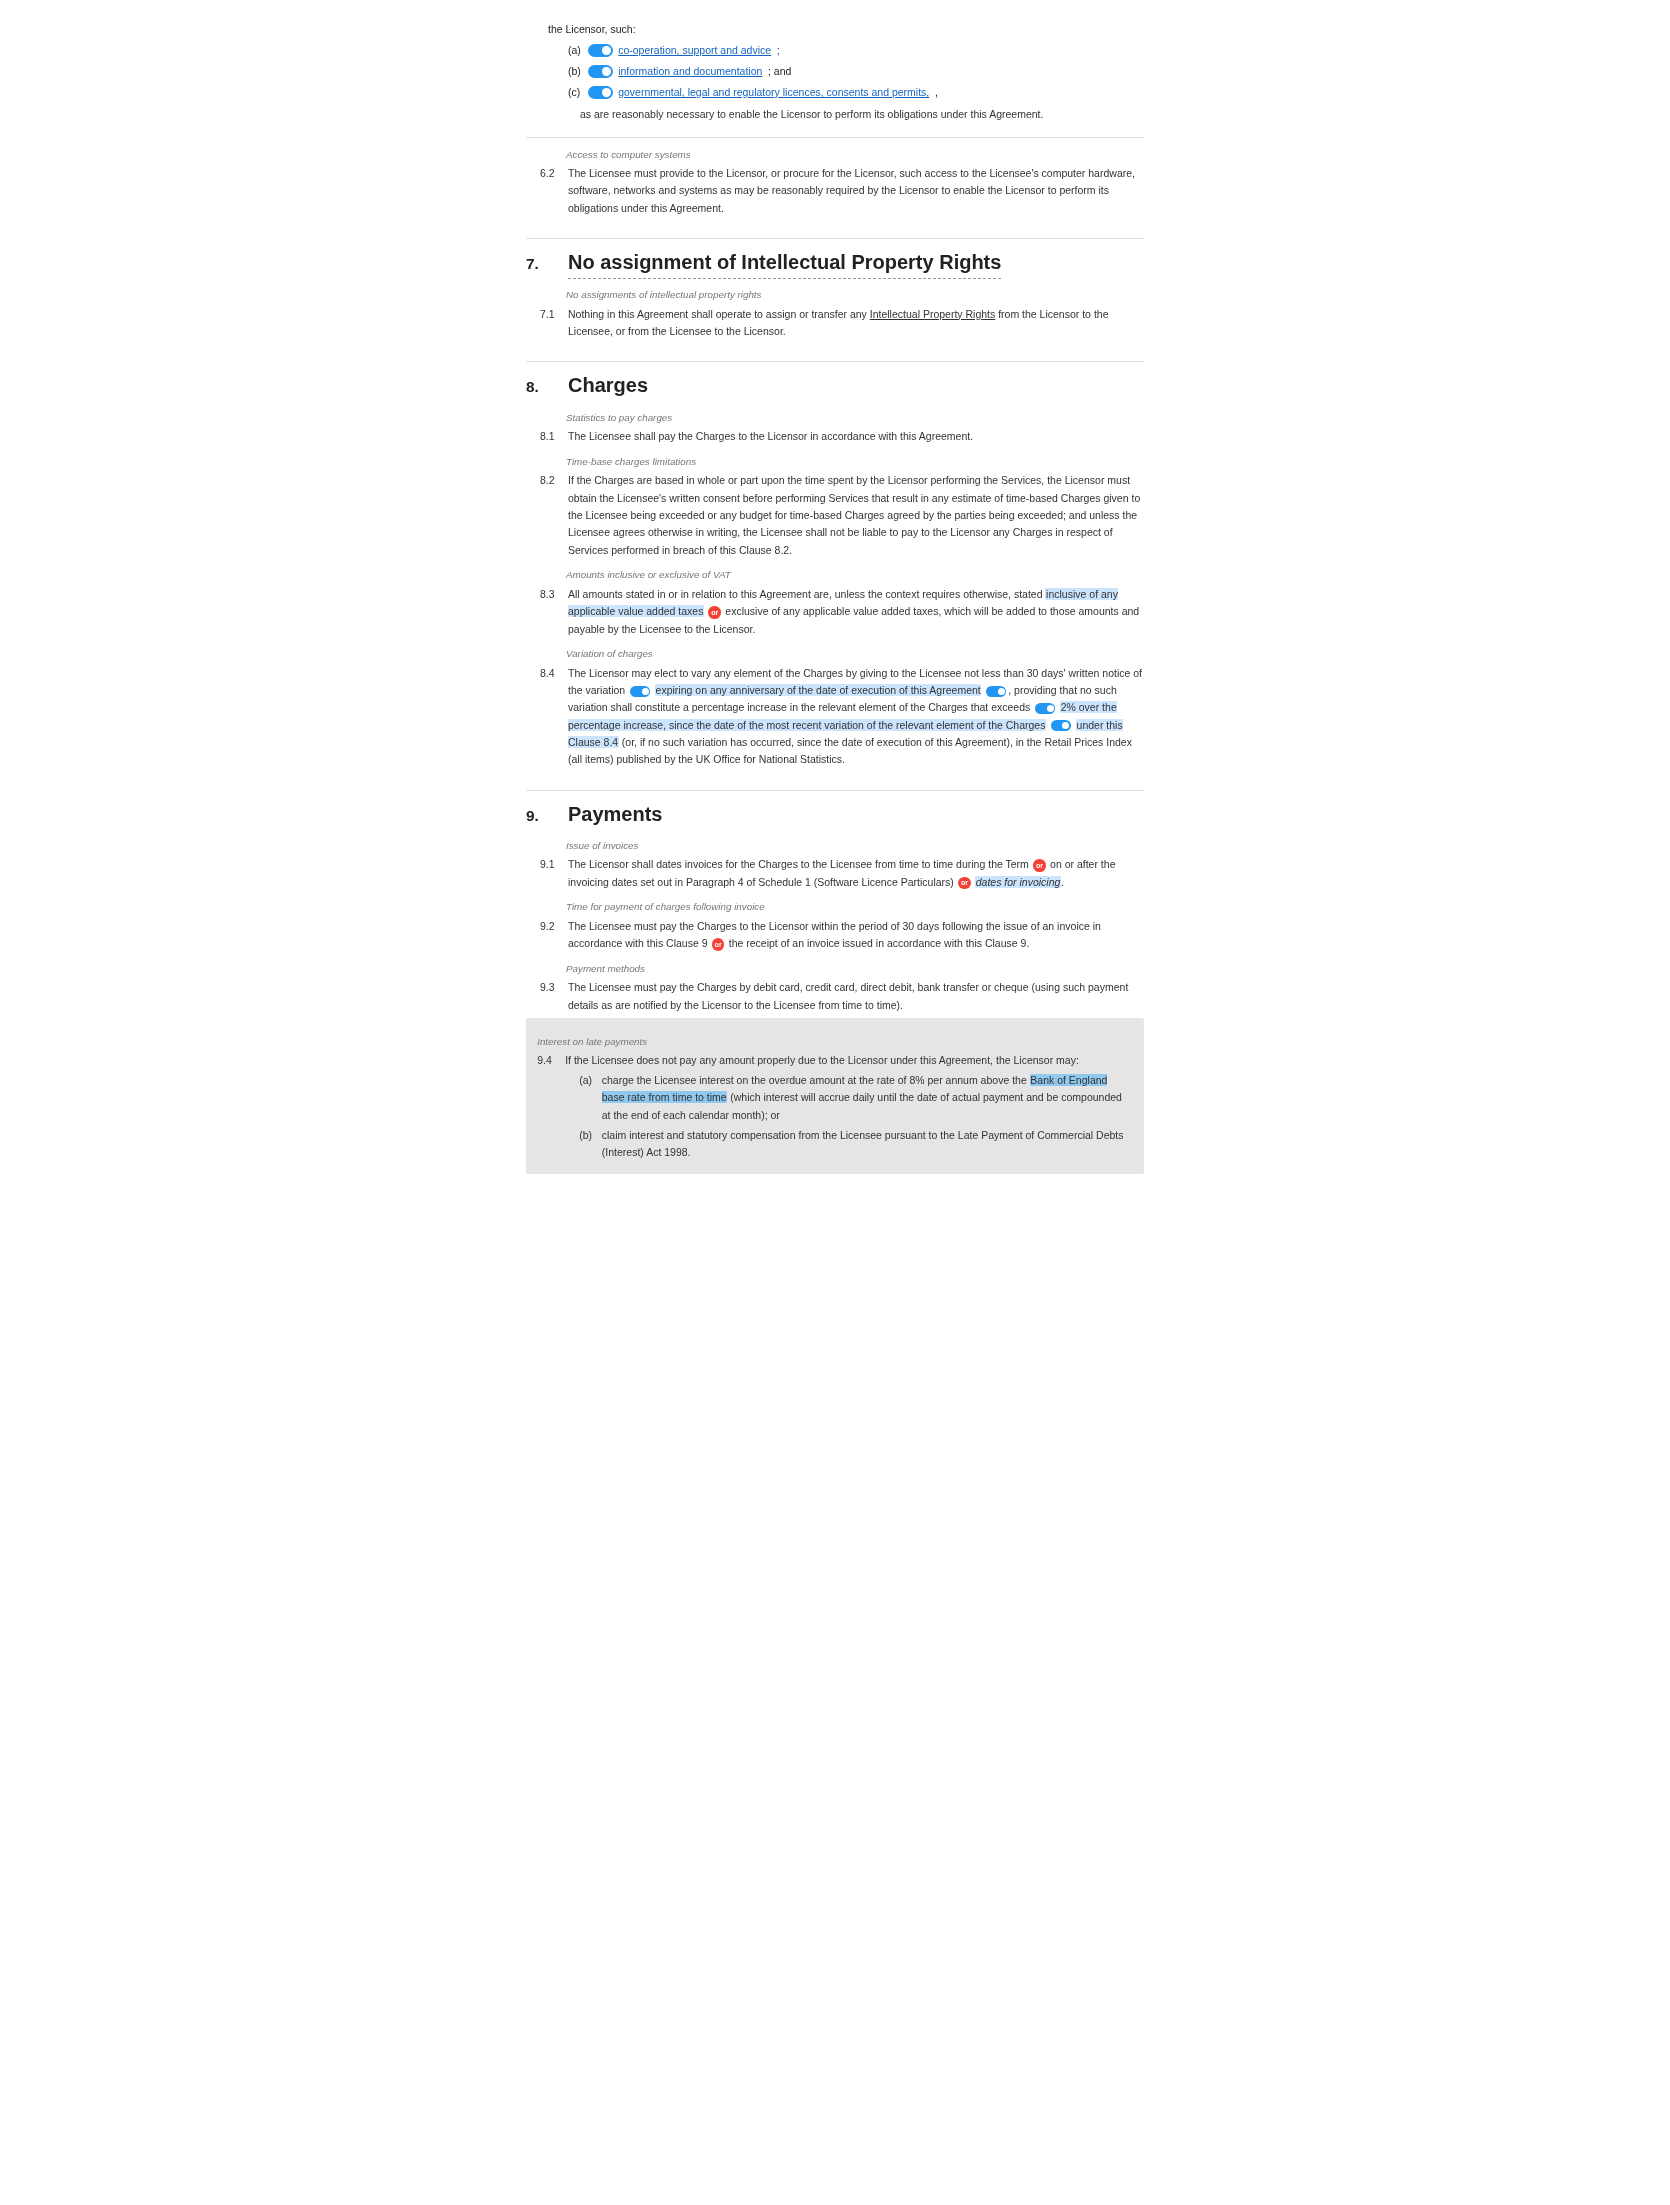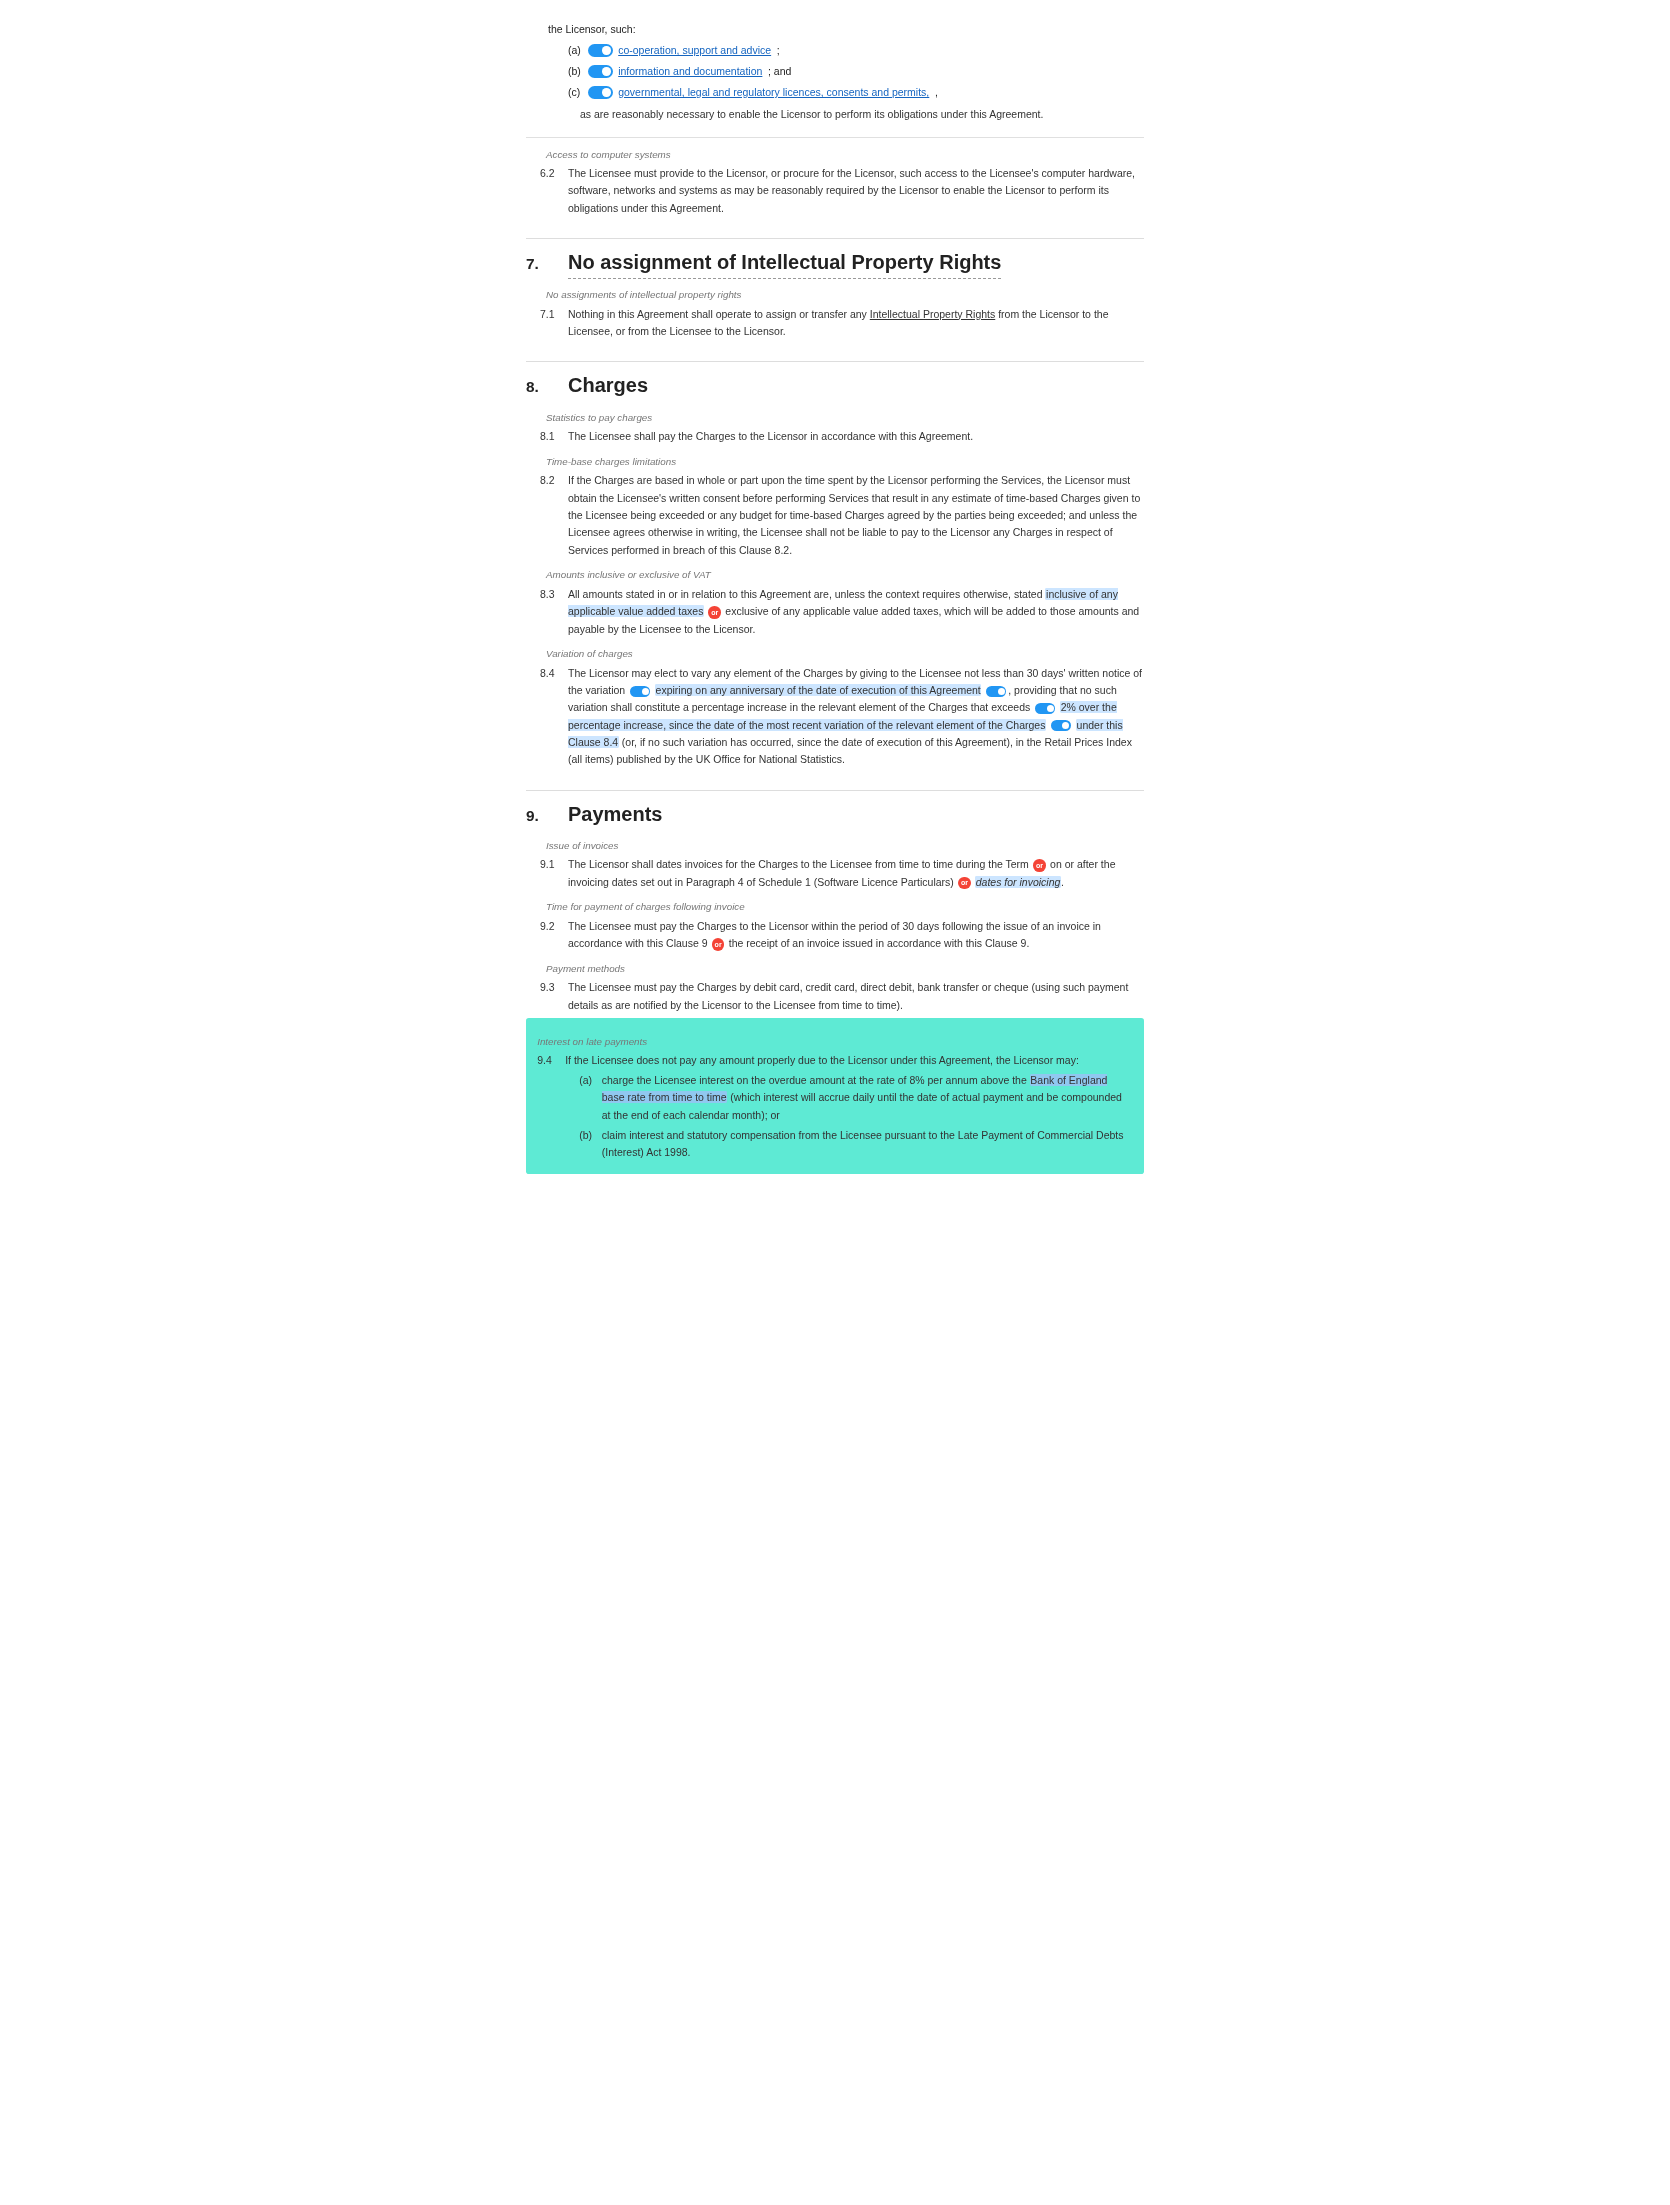--- a/index.html
+++ b/index.html
@@ -109,21 +109,21 @@
       font-weight: bold;
     }
     .section-title-dashed {
       border-bottom: 1.4px dashed #999;
     }
 
     
     .clause-subheading {
       font-style: italic;
       color: #777;
-      margin-left: 20px;
+      margin-left: 40px;
       margin-top: 8.4px;
       margin-bottom: 2.8px;
       font-size: 9.8px;
     }
 
     
     .clause-row {
       display: flex;
       margin-bottom: 2.8px;
       padding-left: 14px;
@@ -150,21 +150,21 @@
       display: flex;
       gap: 5.6px;
       margin-bottom: 2.8px;
     }
     .sub-label {
       min-width: 17px;
     }
 
     
     .highlight-section {
-      background: #5eead4;
+      background: #e5e5e5;
       border-radius: 2.8px;
       padding: 7px 11.2px;
       margin-top: 4.2px;
     }
 
     
     .underline {
       text-decoration: underline;
     }
 

